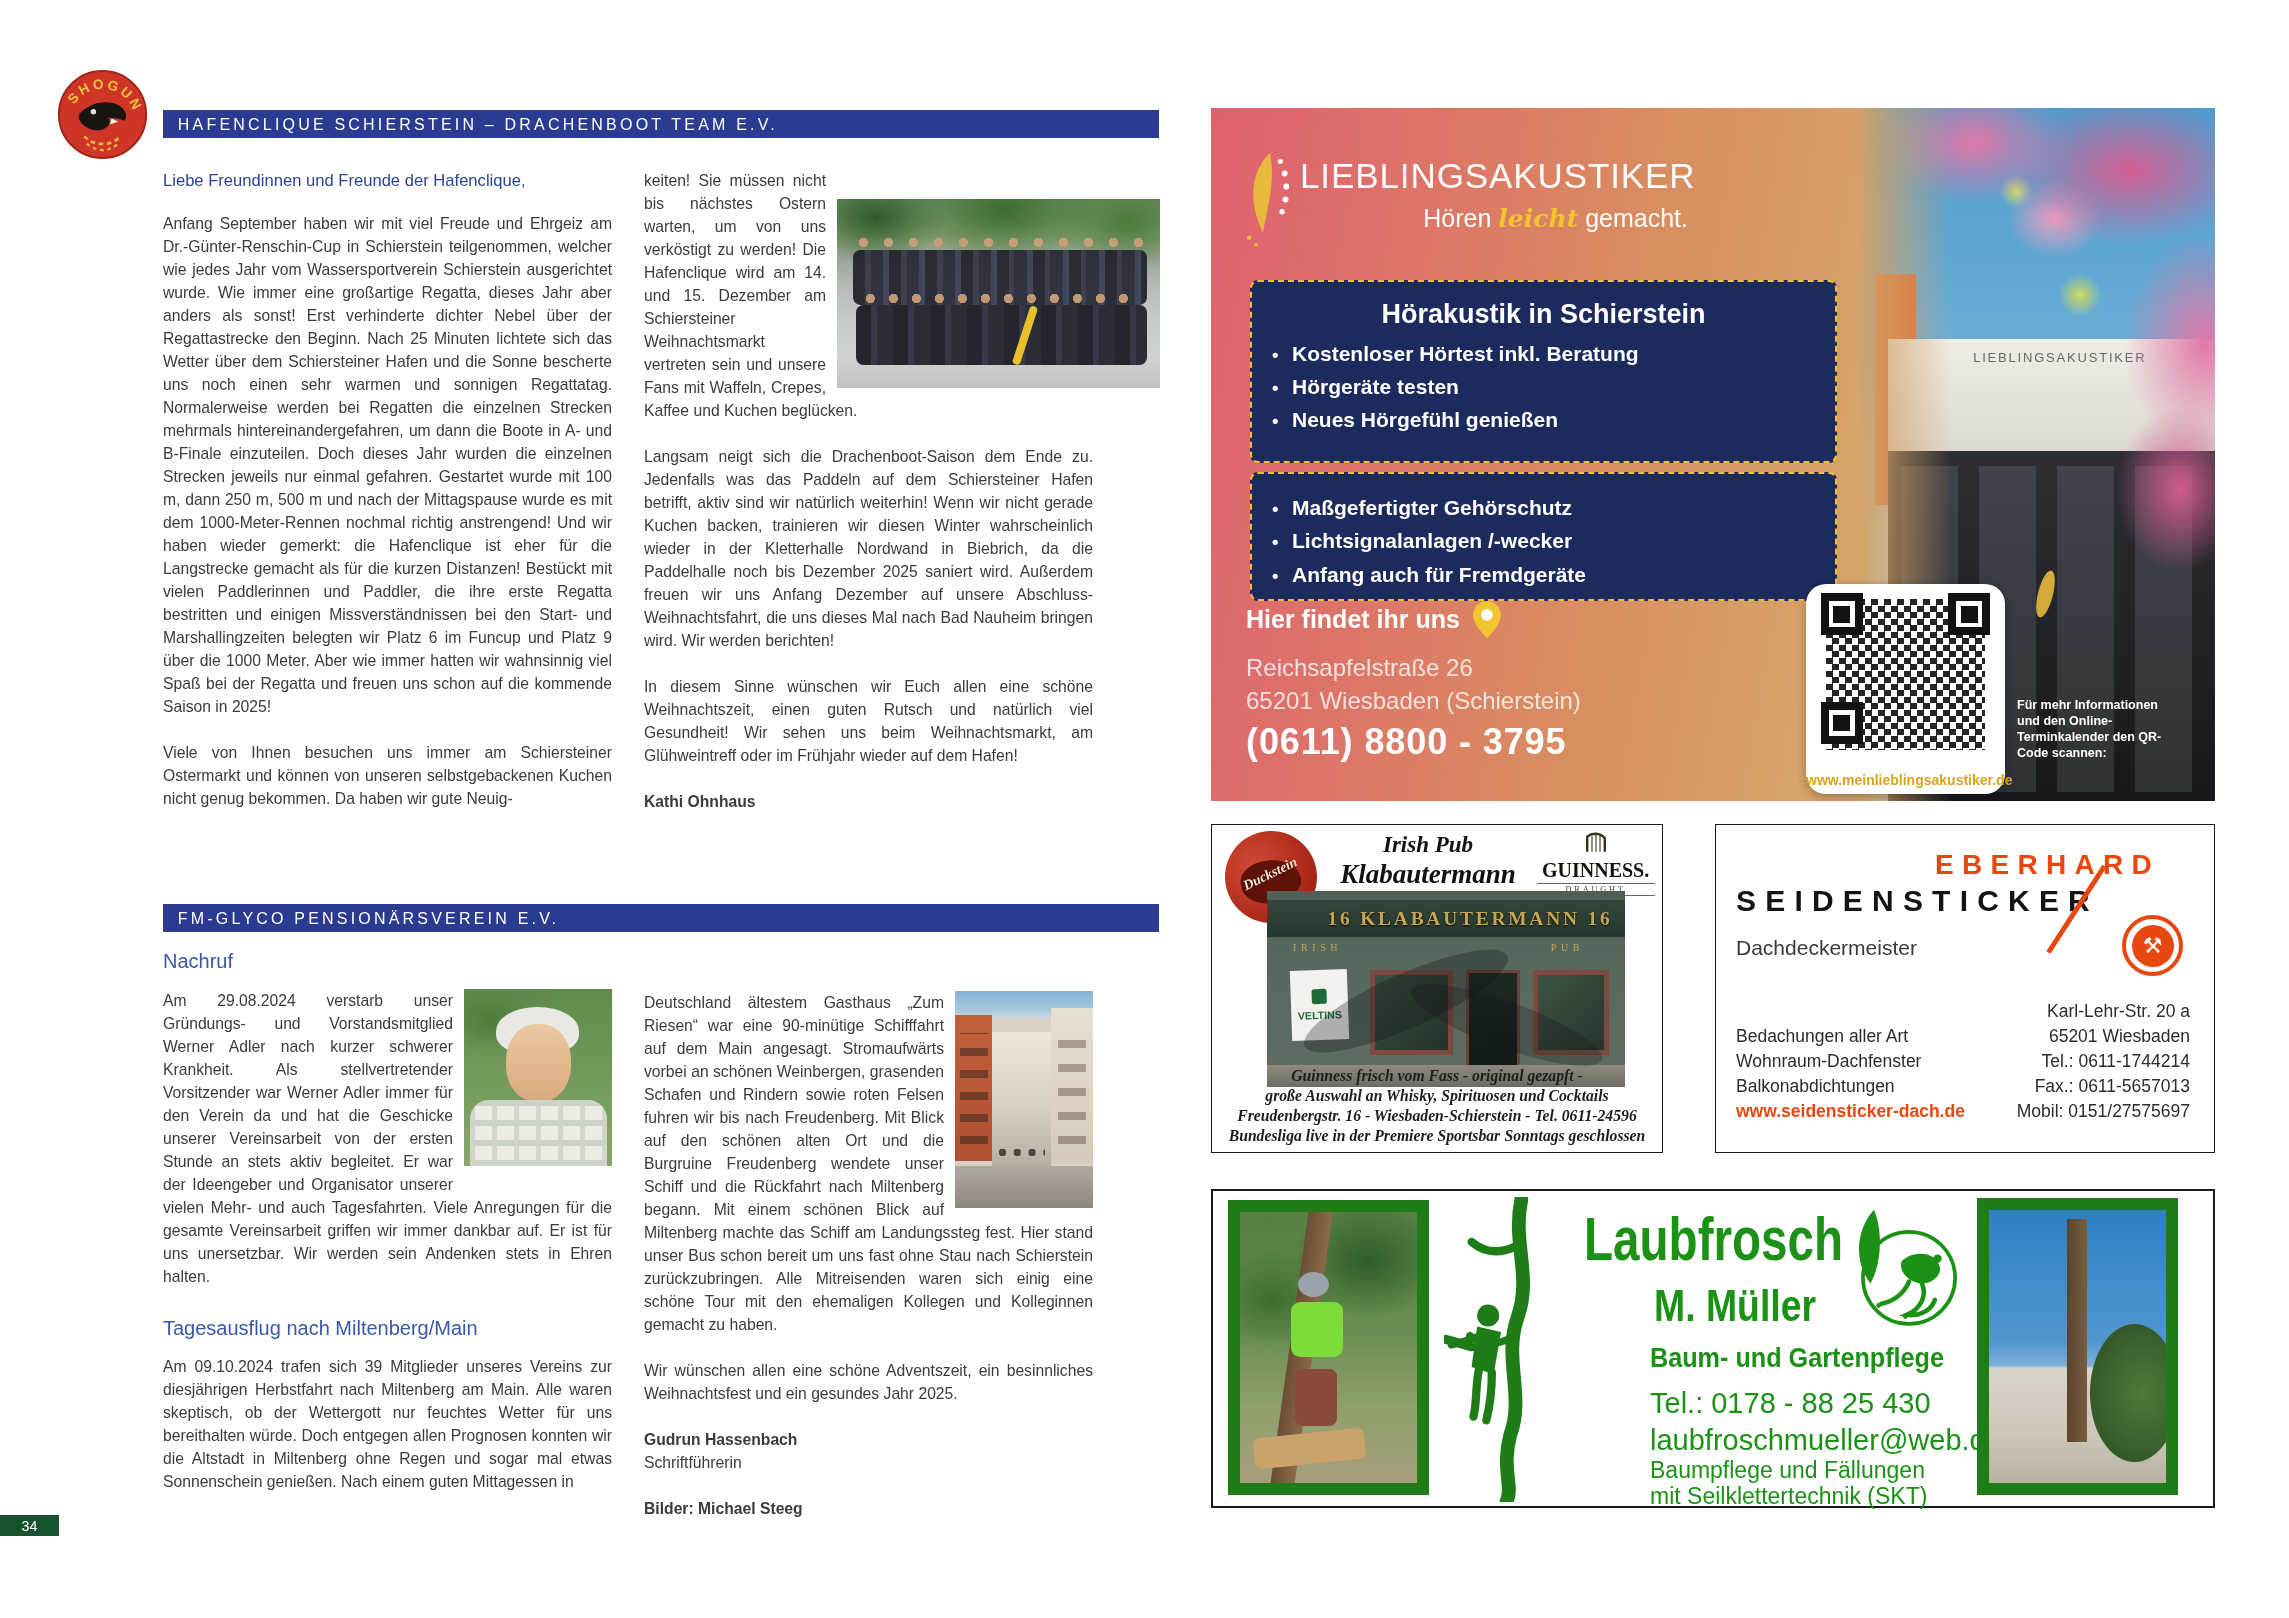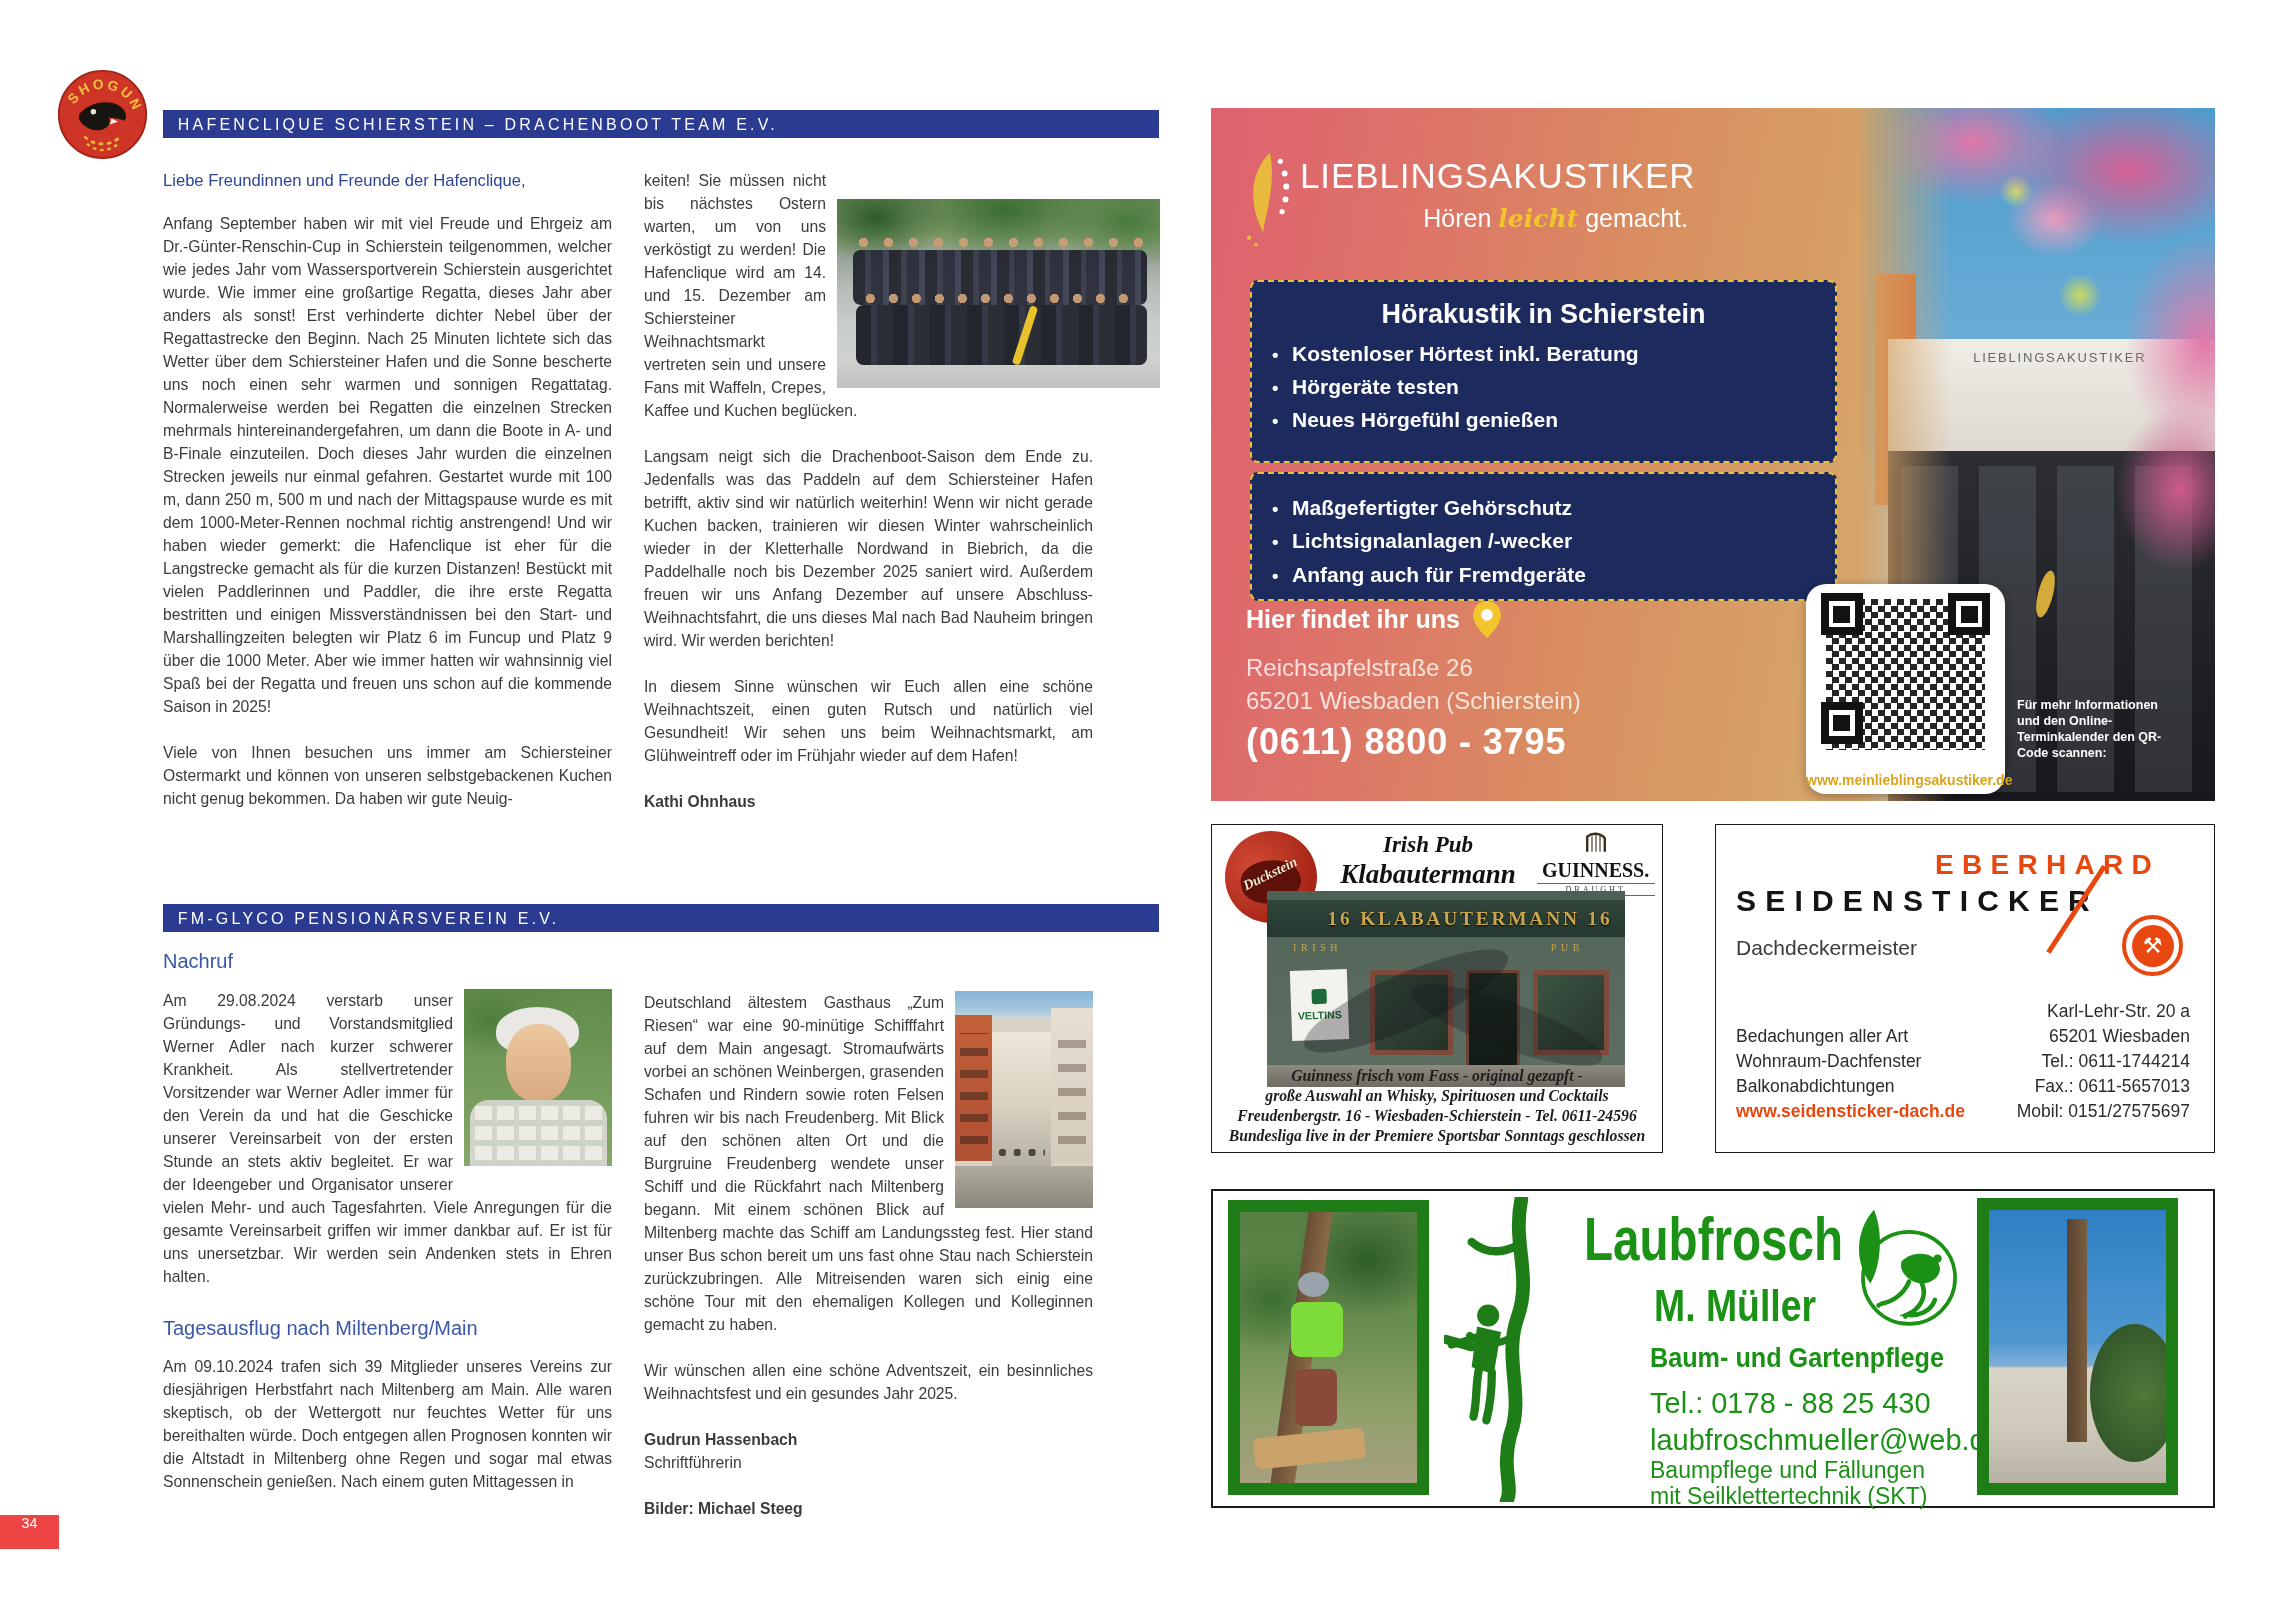--- a/index.html
+++ b/index.html
@@ -64,22 +64,22 @@
       background:repeating-linear-gradient(0deg,rgba(58,38,28,.55) 0 8.3px,rgba(0,0,0,0) 8.3px 22px);}
   .sp-br{position:absolute;right:0;top:16.6px;width:42px;height:155px;background:linear-gradient(180deg,#e6dfd2,#d5cbbc);}
   .sp-brw{position:absolute;right:7.4px;top:33px;width:28px;height:120px;
       background:repeating-linear-gradient(0deg,rgba(80,62,50,.4) 0 8.3px,rgba(0,0,0,0) 8.3px 24px);}
   .sp-mid{position:absolute;left:37px;right:42px;top:41px;bottom:41px;
       background:linear-gradient(180deg,#efe8da 0%,#d8d1c2 55%,#b5afa2 100%);}
   .sp-street{position:absolute;left:0;right:0;bottom:0;height:42px;background:linear-gradient(180deg,#b0aa9e,#8c877d);}
   .sp-ppl{position:absolute;left:42px;right:48px;bottom:37px;height:24px;
       background:radial-gradient(circle 3.7px at 5.5px 5.5px,#4a4640 98%,rgba(0,0,0,0)) 0 0/14.8px 24px repeat-x;}
 
-  .pagenum{position:absolute;left:0;top:1515px;width:59px;height:34px;background:#ef4444;color:#fff;
-      font-size:14.3px;display:flex;justify-content:center;}
+  .pagenum{position:absolute;left:0;top:1515px;width:59px;height:21px;background:#14532d;color:#fff;
+      font-size:14.3px;display:flex;align-items:center;justify-content:center;}
 
   
   .ad-aku{position:absolute;left:1211px;top:108px;width:1004px;height:693px;overflow:hidden;
       background:linear-gradient(100deg,#df6170 0%,#dd7468 20%,#d98f60 42%,#d6a369 62%,#d6a369 100%);}
   .lb-logo{position:absolute;left:26px;top:37px;width:52px;height:109px;}
   .lb-name{position:absolute;left:89px;top:48px;font-size:35px;color:#fdfdfd;letter-spacing:0.9px;}
   .lb-tag{position:absolute;left:89px;top:96px;width:388px;text-align:right;font-size:25px;color:#fdfdfd;}
   .lb-hl{color:#f2c52e;font-style:italic;font-weight:bold;font-family:"DejaVu Serif",serif;}
   .nbox{position:absolute;left:39px;width:587px;background:#1c2a5e;border:2.8px dashed #ebbf3d;border-radius:8px;
       box-sizing:border-box;color:#fff;padding:11px 20px;}

